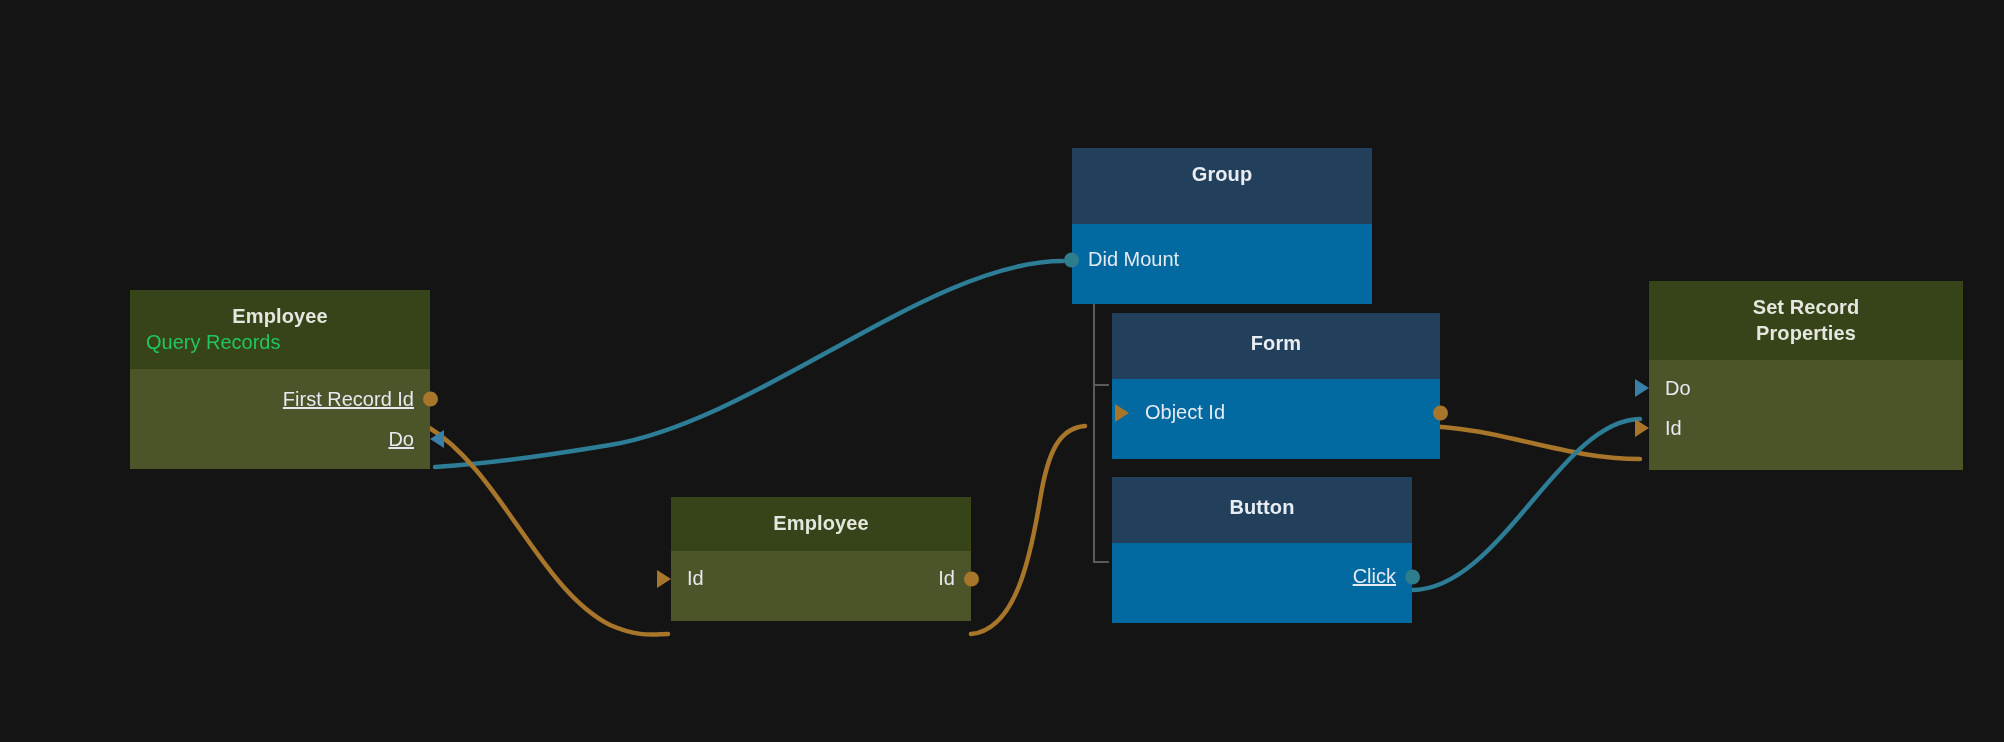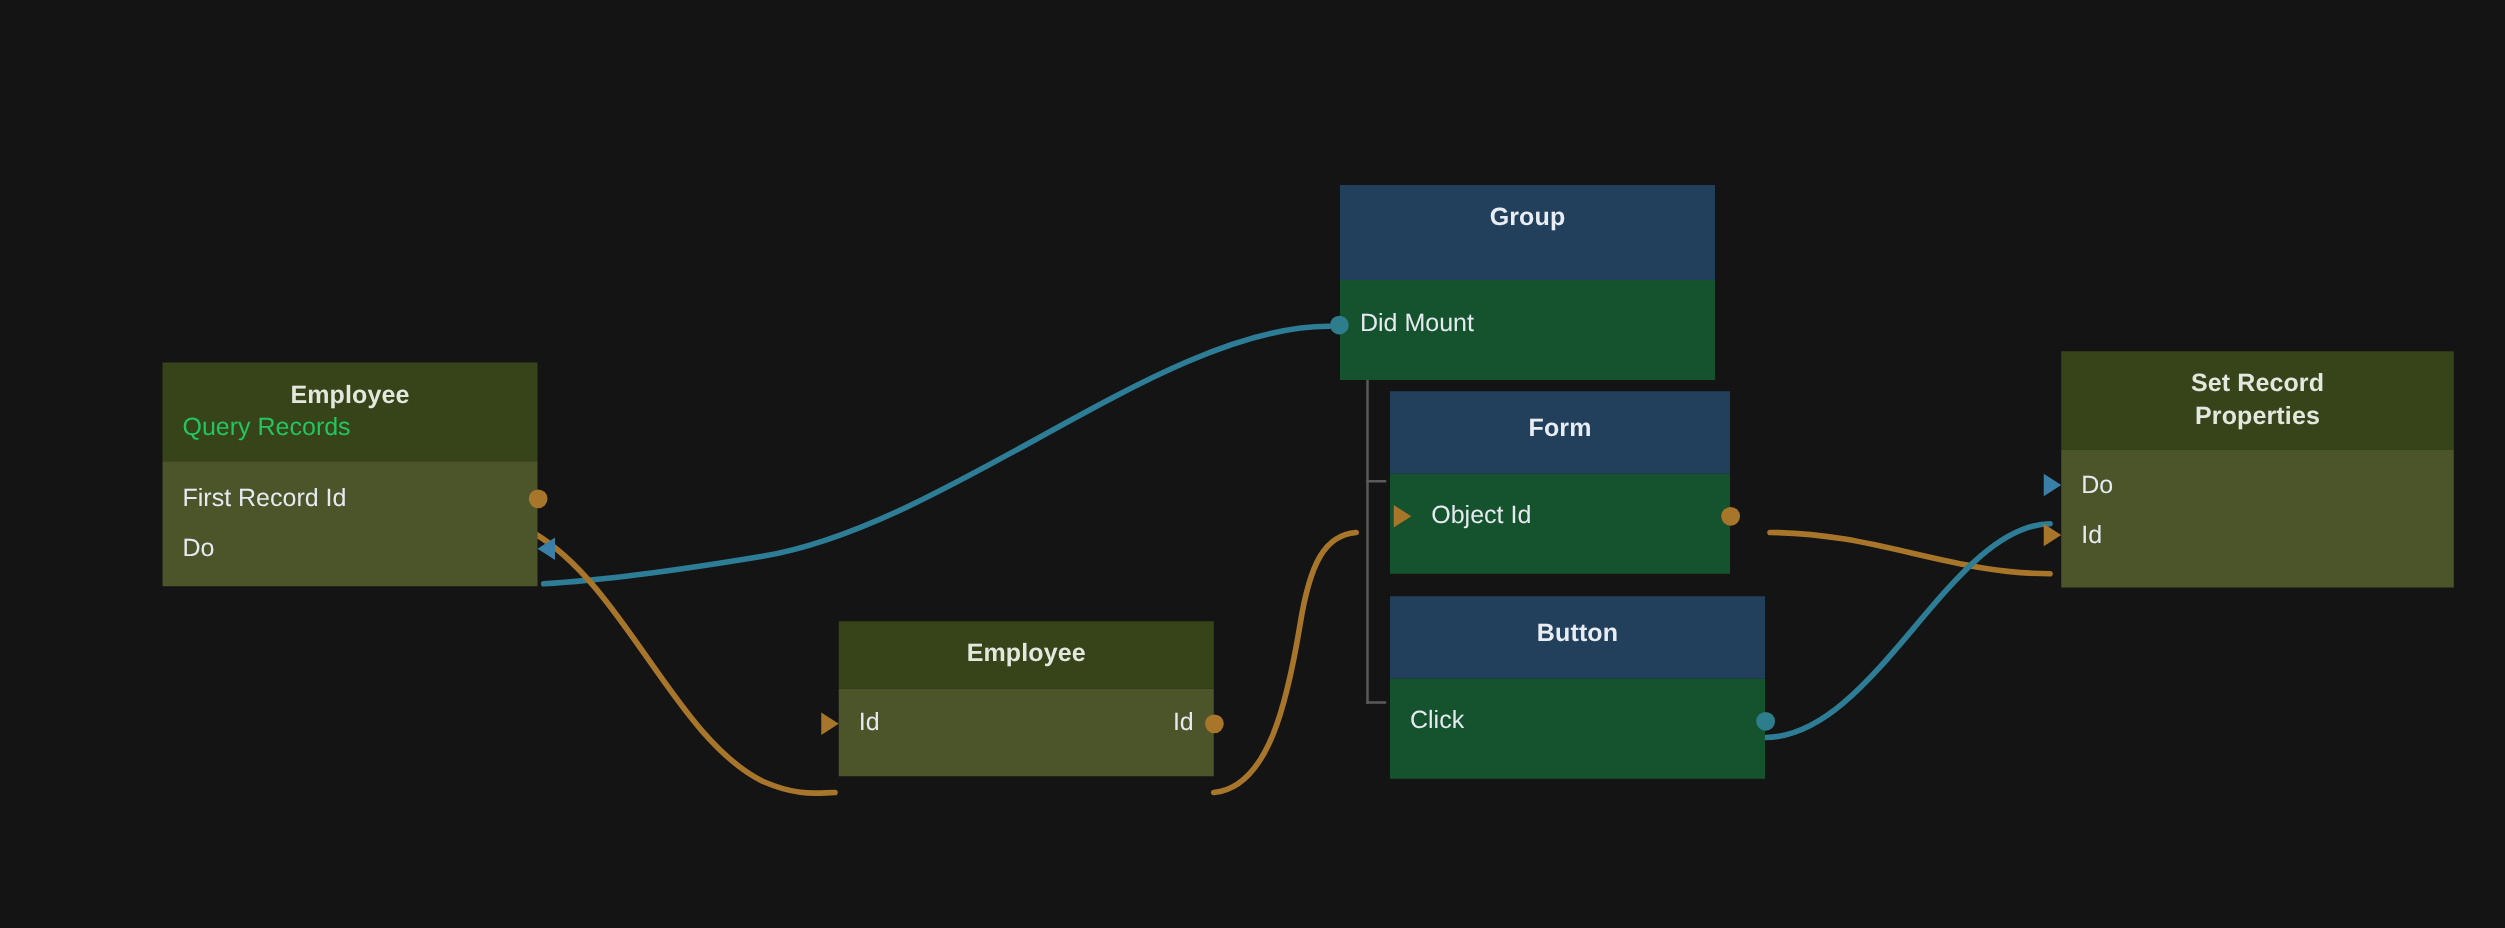--- a/index.html
+++ b/index.html
@@ -46,29 +46,29 @@
   }
   .port-row {
     position:relative;
     height:40px;
     display:flex;
     align-items:center;
     padding:0 16px;
     font-size:20px;
     color:#E6EAF0;
   }
-  .port-row.out { justify-content:flex-start; }
+  .port-row.out { justify-content:flex-end;text-decoration:underline; }
   .port-row.in  { justify-content:flex-start; }
 
   
   .green .node-header { background:#374319; }
   .green .node-body   { background:#4B5529; }
   
   .blue .node-header  { background:#22405C; }
-  .blue .node-body    { background:#14532d; }
+  .blue .node-body    { background:#0369a1; }
   .blue .node-title   { color:#E8ECF3; }
 
   .port-dot {
     position:absolute;
     width:15px; height:15px;
     border-radius:50%;
     top:50%;
     transform:translateY(-50%);
   }
   .port-dot.right { right:-8px; }
@@ -134,21 +134,21 @@
       <div class="node-title">Group</div>
     </div>
     <div class="node-body" style="padding:16px 0 24px 0;">
       <div class="port-row in">
         <span class="port-dot left dot-teal"></span>
         <span>Did Mount</span>
       </div>
     </div>
   </div>
 
-  <div class="node blue" style="left:1112px; top:313px; width:272px;">
+  <div class="node blue" style="left:1112px; top:313px; width:328px;">
     <div class="node-header" style="padding:18px 16px 22px 16px;">
       <div class="node-title">Form</div>
     </div>
     <div class="node-body" style="padding:14px 0 26px 17px;">
       <div class="port-row in">
         <span class="port-arrow left"></span>
         <span>Object Id</span>
         <span class="port-dot right dot-orange"></span>
       </div>
     </div>

